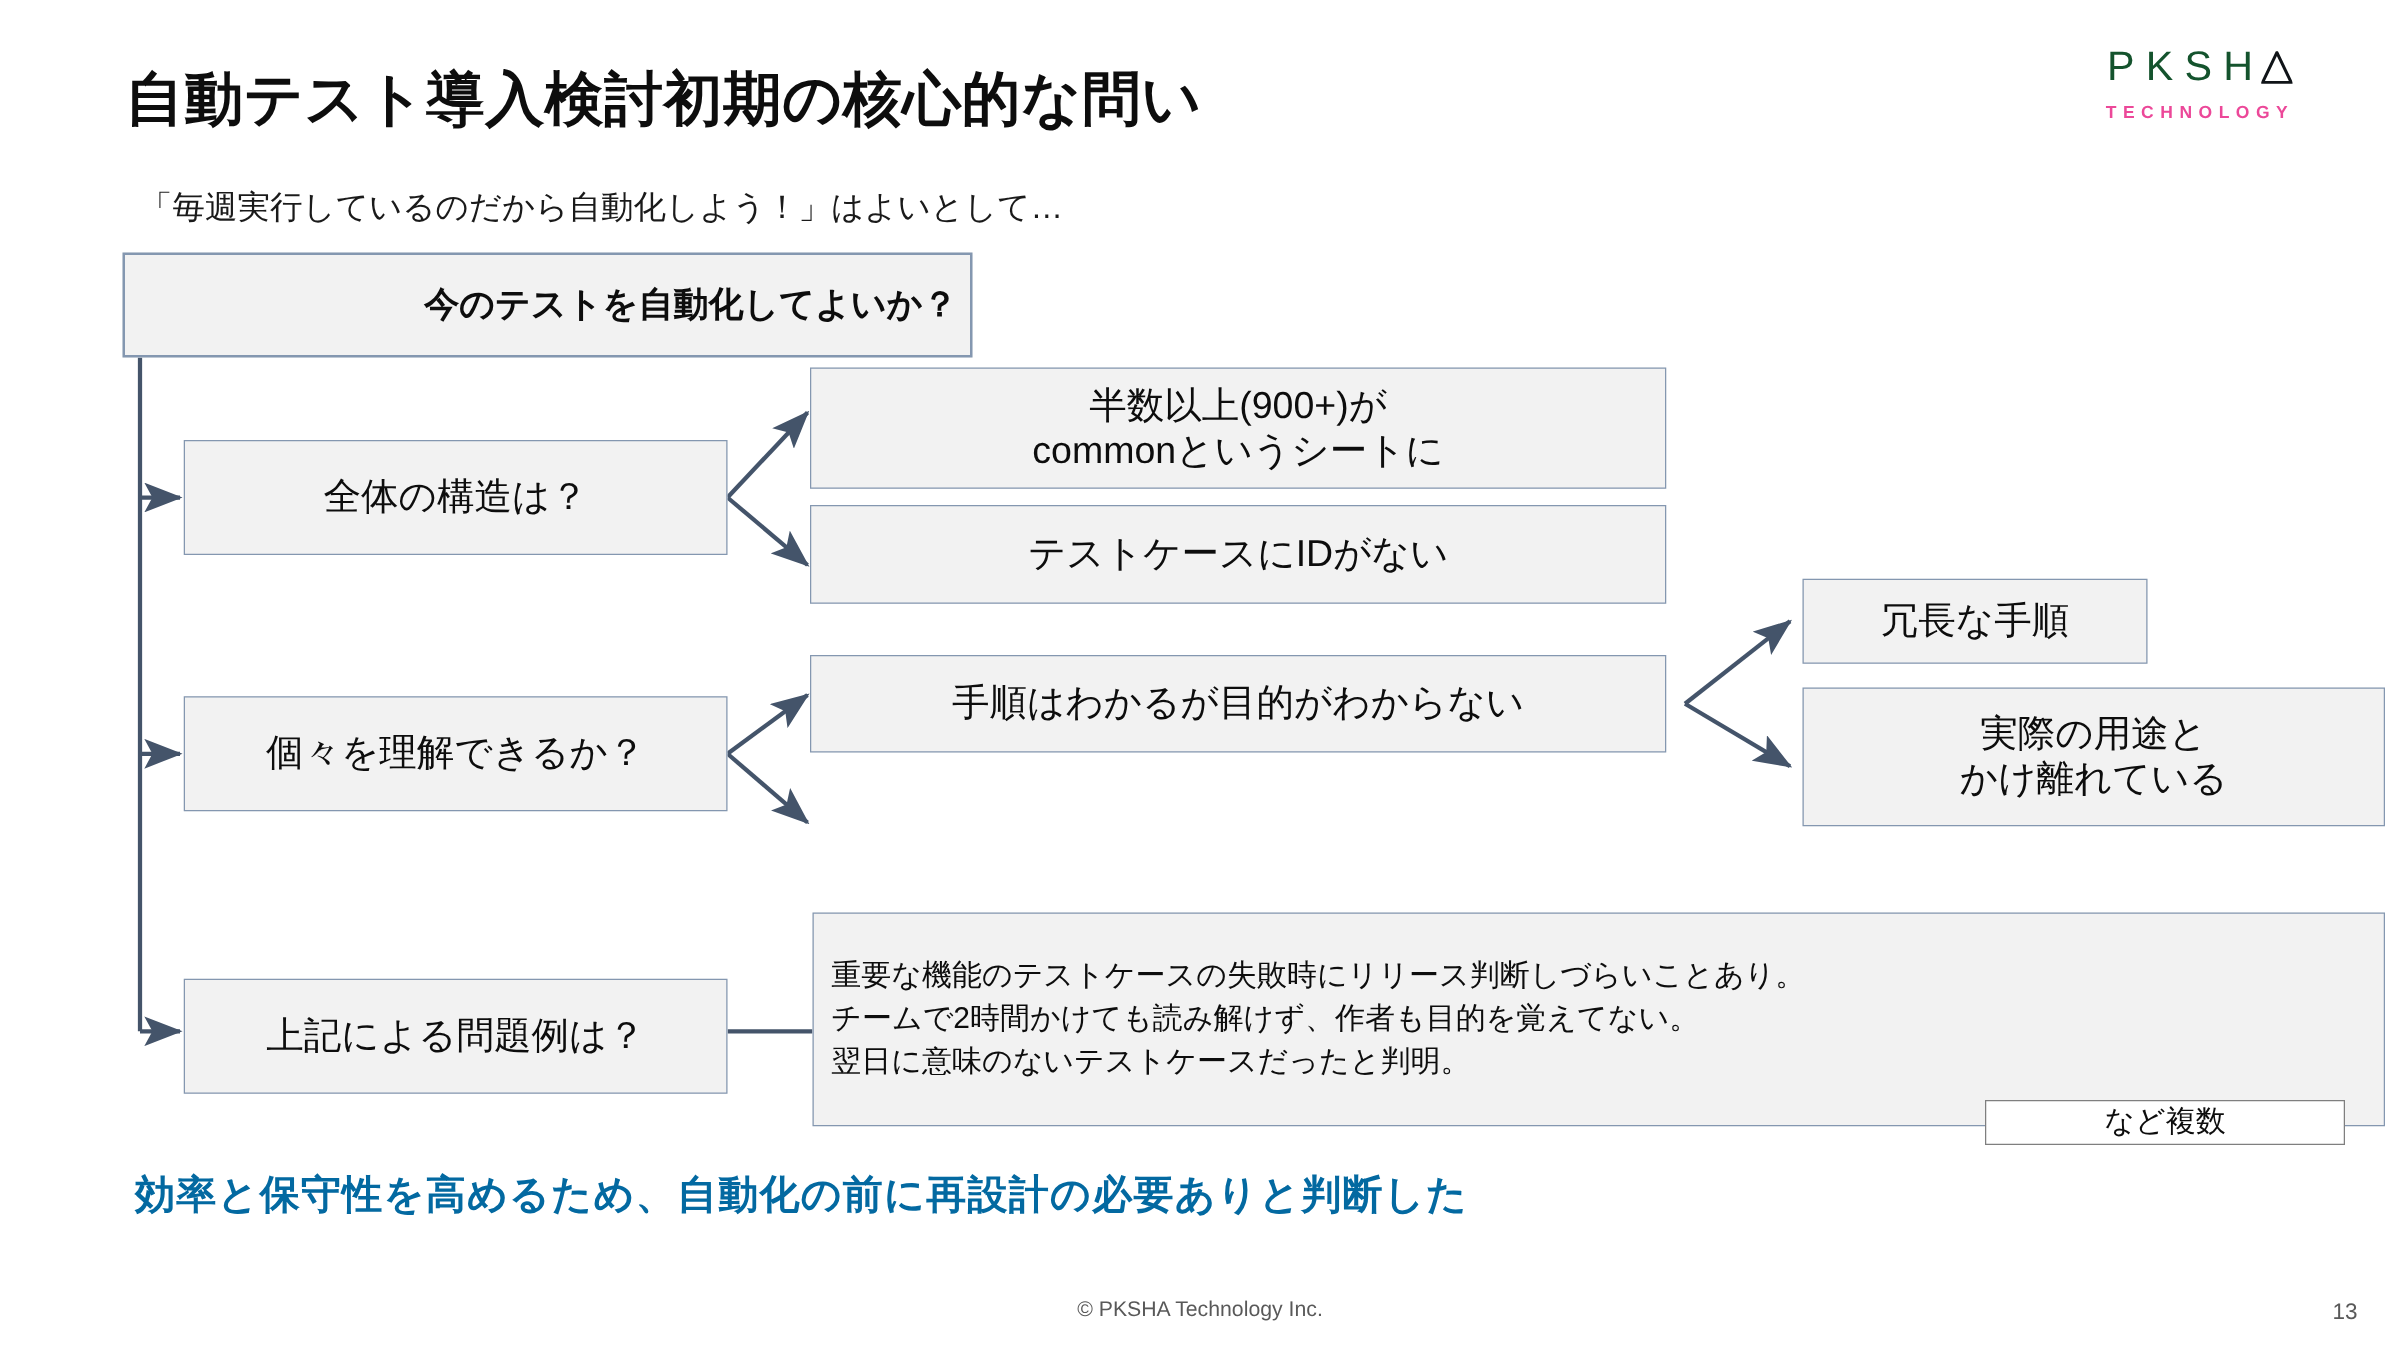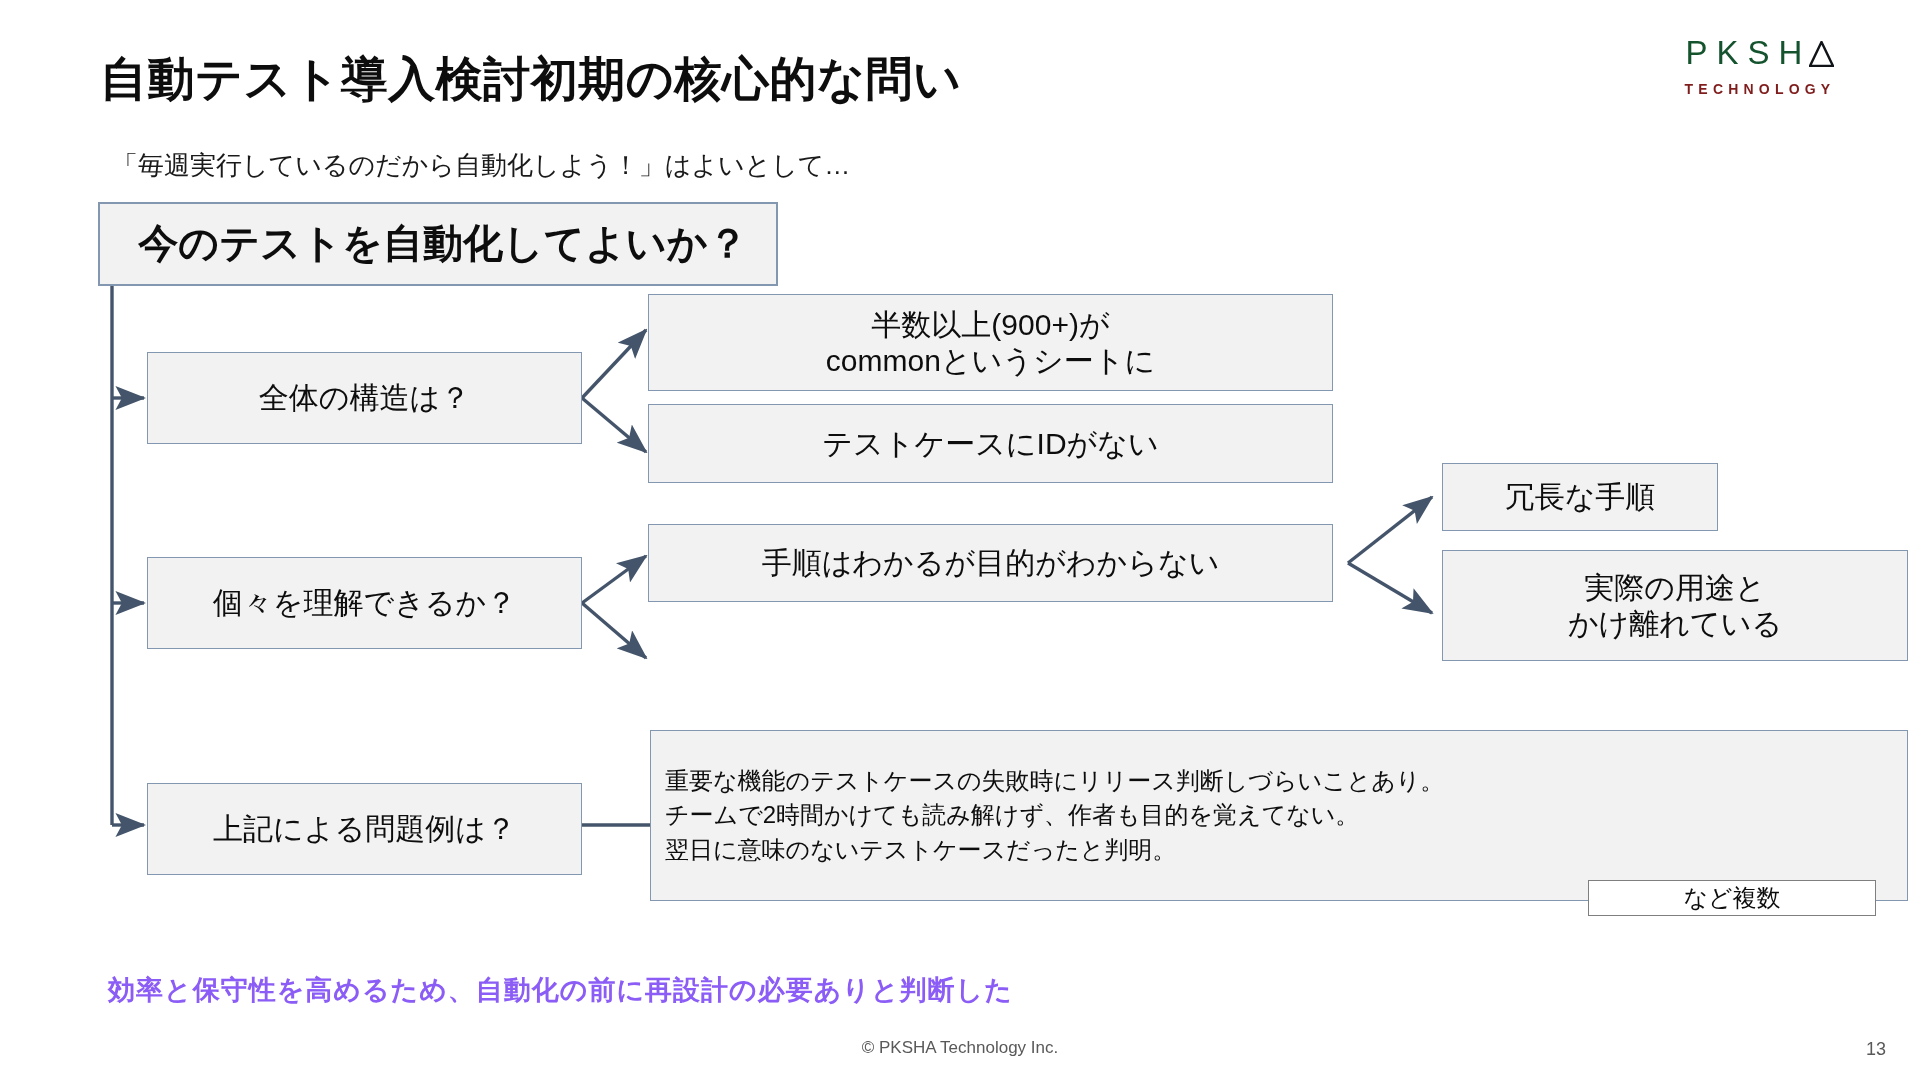--- a/index.html
+++ b/index.html
@@ -64,45 +64,45 @@
     height: 26px;
     vertical-align: -3px;
     margin-left: -2px;
   }
   .logo-delta svg { display: block; }
   .logo-sub {
     display: block;
     margin-top: 13px;
     font-size: 14px;
     letter-spacing: 5.2px;
-    color: #7f1d1d;
+    color: #ec4899;
     font-weight: 600;
     white-space: nowrap;
   }
 
   
   .node {
     position: absolute;
     box-sizing: border-box;
     background: #f2f2f2;
     border: 1.6px solid #8497b0;
     display: flex;
     align-items: center;
     justify-content: center;
     text-align: center;
     font-size: 30px;
     line-height: 1.18;
     color: #0d0d0d;
     padding: 2px 10px;
   }
   .node.root {
-    font-size: 40px;
+    font-size: 28px;
     font-weight: bold;
     border-width: 2px;
-    justify-content: center;
+    justify-content: flex-end;
     padding-left: 20px;
   }
   .node.para {
     justify-content: flex-start;
     text-align: left;
     font-size: 24px;
     line-height: 1.44;
     padding-left: 14px;
   }
   .node.tag {
@@ -118,24 +118,24 @@
     top: 0;
     width: 1920px;
     height: 1080px;
     pointer-events: none;
   }
 
   
   .conclusion {
     position: absolute;
     left: 108px;
-    top: 972px;
-    font-size: 27px;
+    top: 934px;
+    font-size: 32px;
     font-weight: bold;
-    color: #8b5cf6;
+    color: #0369a1;
     letter-spacing: 1px;
     white-space: nowrap;
   }
 
   
   .footer-copy {
     position: absolute;
     left: 0;
     right: 0;
     top: 1038px;

